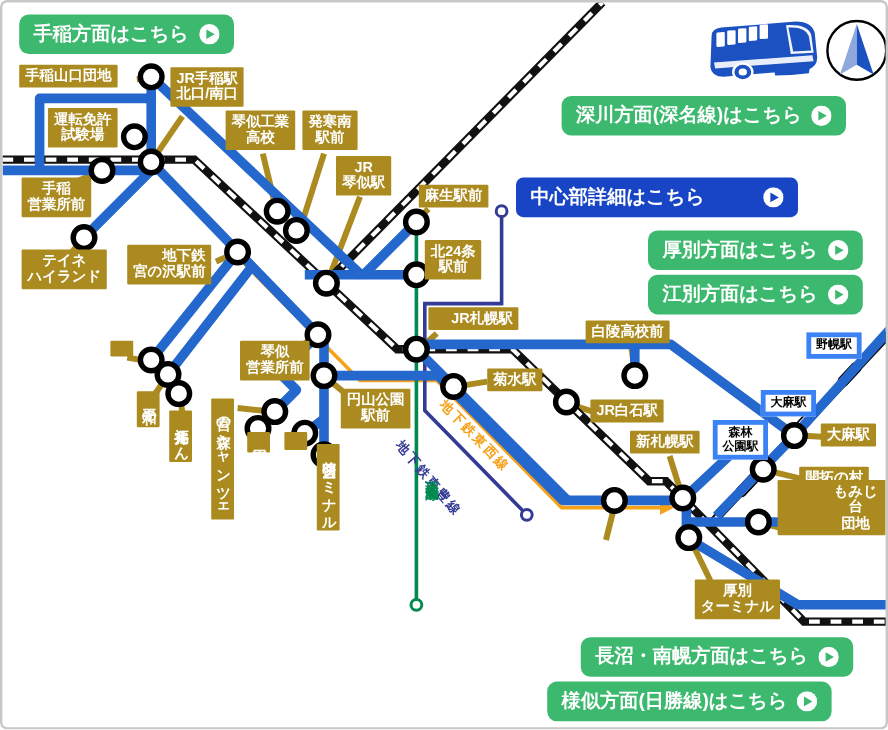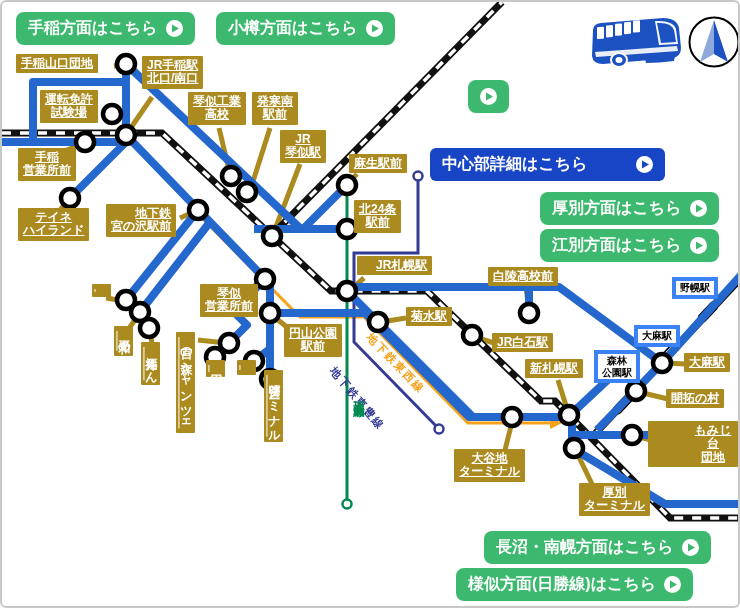--- a/index.html
+++ b/index.html
@@ -6,21 +6,21 @@
   #stage{
     position:relative;width:740px;height:608px;box-sizing:border-box;
     background:#fff;border:2px solid #c8c8c8;border-radius:6px;overflow:hidden;
     font-family:"Liberation Sans","DejaVu Sans",sans-serif;
   }
   #map-svg{position:absolute;left:0;top:0;}
   
   .st{
     position:absolute;background:#ab8b1f;color:#fff;font-weight:bold;
     font-size:12px;line-height:1.12;text-align:center;padding:3px 5px;
-    white-space:pre-line;border-radius:1px;z-index:3;text-decoration:underline;
+    white-space:pre-line;border-radius:1px;z-index:3;
   }
   .st.v{
     writing-mode:vertical-rl;text-orientation:upright;
     padding:5px 3px;letter-spacing:1px;white-space:normal;
   }
   
   .jrbox{
     position:absolute;background:#fff;color:#000;border:4px solid #3b82f6;
     font-size:10px;font-weight:bold;line-height:1.15;text-align:center;
     padding:1px 4px;white-space:pre-line;z-index:3;
@@ -211,47 +211,39 @@
   <div class="st v" style="left:235px;top:358px;">旭山公園前</div>
   <div class="st v" style="left:262px;top:368px;">啓明ターミナル</div>
   <div class="st" style="left:282px;top:322px;">円山公園
 駅前</div>
   <div class="st" style="left:404px;top:305px;">菊水駅</div>
   <div class="st" style="left:486px;top:265px;">白陵高校前</div>
   <div class="st" style="left:490px;top:331px;">JR白石駅</div>
   <div class="st" style="left:523px;top:357px;">新札幌駅</div>
   <div class="st" style="left:682px;top:351px;">大麻駅</div>
   <div class="st" style="left:664px;top:387px;">開拓の村</div>
-  <div class="st" style="left:646px;top:419px;padding-left:45px;">もみじ台
+  <div class="st" style="left:646px;top:398px;padding-left:45px;">もみじ台
 団地</div>
-  <div class="st" style="left:452px;top:447px;">大谷地
-ターミナル</div>
   <div class="st" style="left:577px;top:481px;">厚別
 ターミナル</div>
 
   <div class="jrbox" style="left:670px;top:275px;">野幌駅</div>
   <div class="jrbox" style="left:632px;top:323px;">大麻駅</div>
   <div class="jrbox" style="left:592px;top:348px;">森林
 公園駅</div>
 
   <div class="btn green" style="left:14px;top:10px;">
     <span>手稲方面はこちら</span>
     <svg class="play" width="17" height="17" viewBox="0 0 17 17">
         <circle cx="8.5" cy="8.5" r="8.5" fill="#fff"></circle>
         <polygon class="tri" points="6,4.5 13,8.5 6,12.5"></polygon>
       </svg>
   </div>
-  <div class="btn green" style="left:214px;top:10px;">
-    <span>小樽方面はこちら</span>
-    <svg class="play" width="17" height="17" viewBox="0 0 17 17">
-        <circle cx="8.5" cy="8.5" r="8.5" fill="#fff"></circle>
-        <polygon class="tri" points="6,4.5 13,8.5 6,12.5"></polygon>
-      </svg>
-  </div>
   <div class="btn green" style="left:466px;top:78px;">
+    <span>深川方面(深名線)はこちら</span>
     <svg class="play" width="17" height="17" viewBox="0 0 17 17">
         <circle cx="8.5" cy="8.5" r="8.5" fill="#fff"></circle>
         <polygon class="tri" points="6,4.5 13,8.5 6,12.5"></polygon>
       </svg>
   </div>
   <div class="btn blue" style="left:428px;top:146px;gap:48px;">
     <span>中心部詳細はこちら</span>
     <svg class="play" width="17" height="17" viewBox="0 0 17 17">
         <circle cx="8.5" cy="8.5" r="8.5" fill="#fff"></circle>
         <polygon class="tri" points="6,4.5 13,8.5 6,12.5"></polygon>

